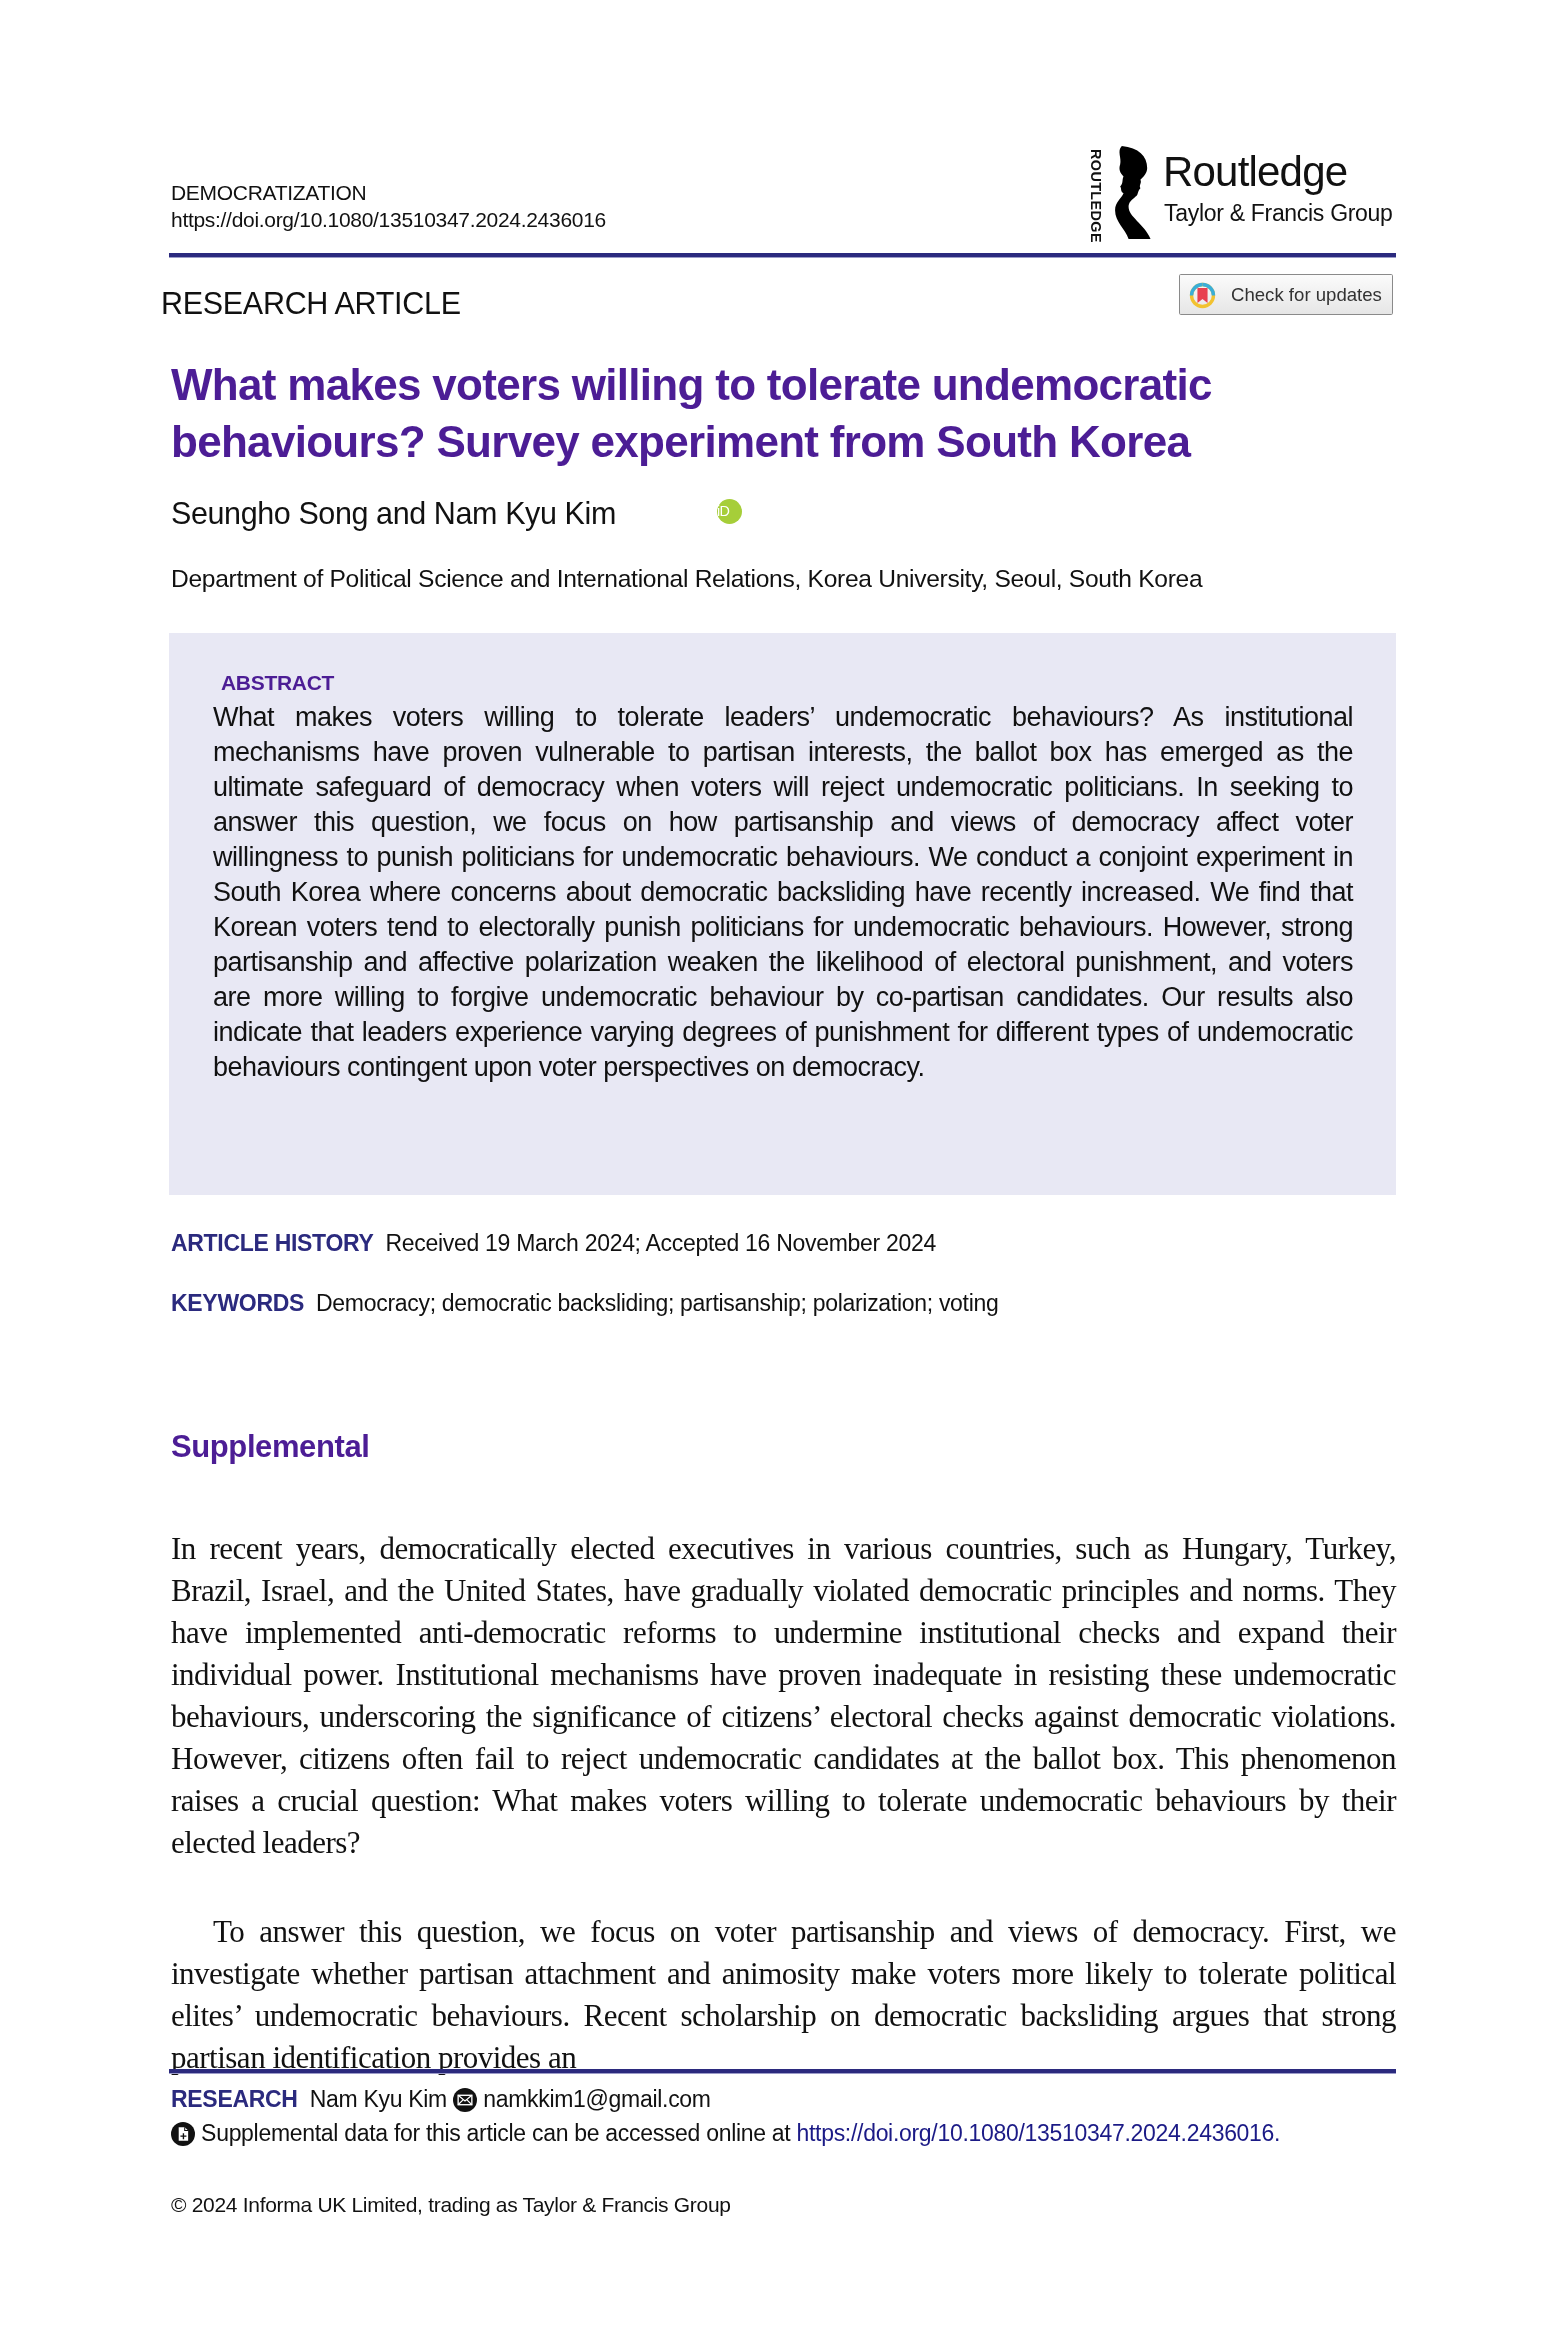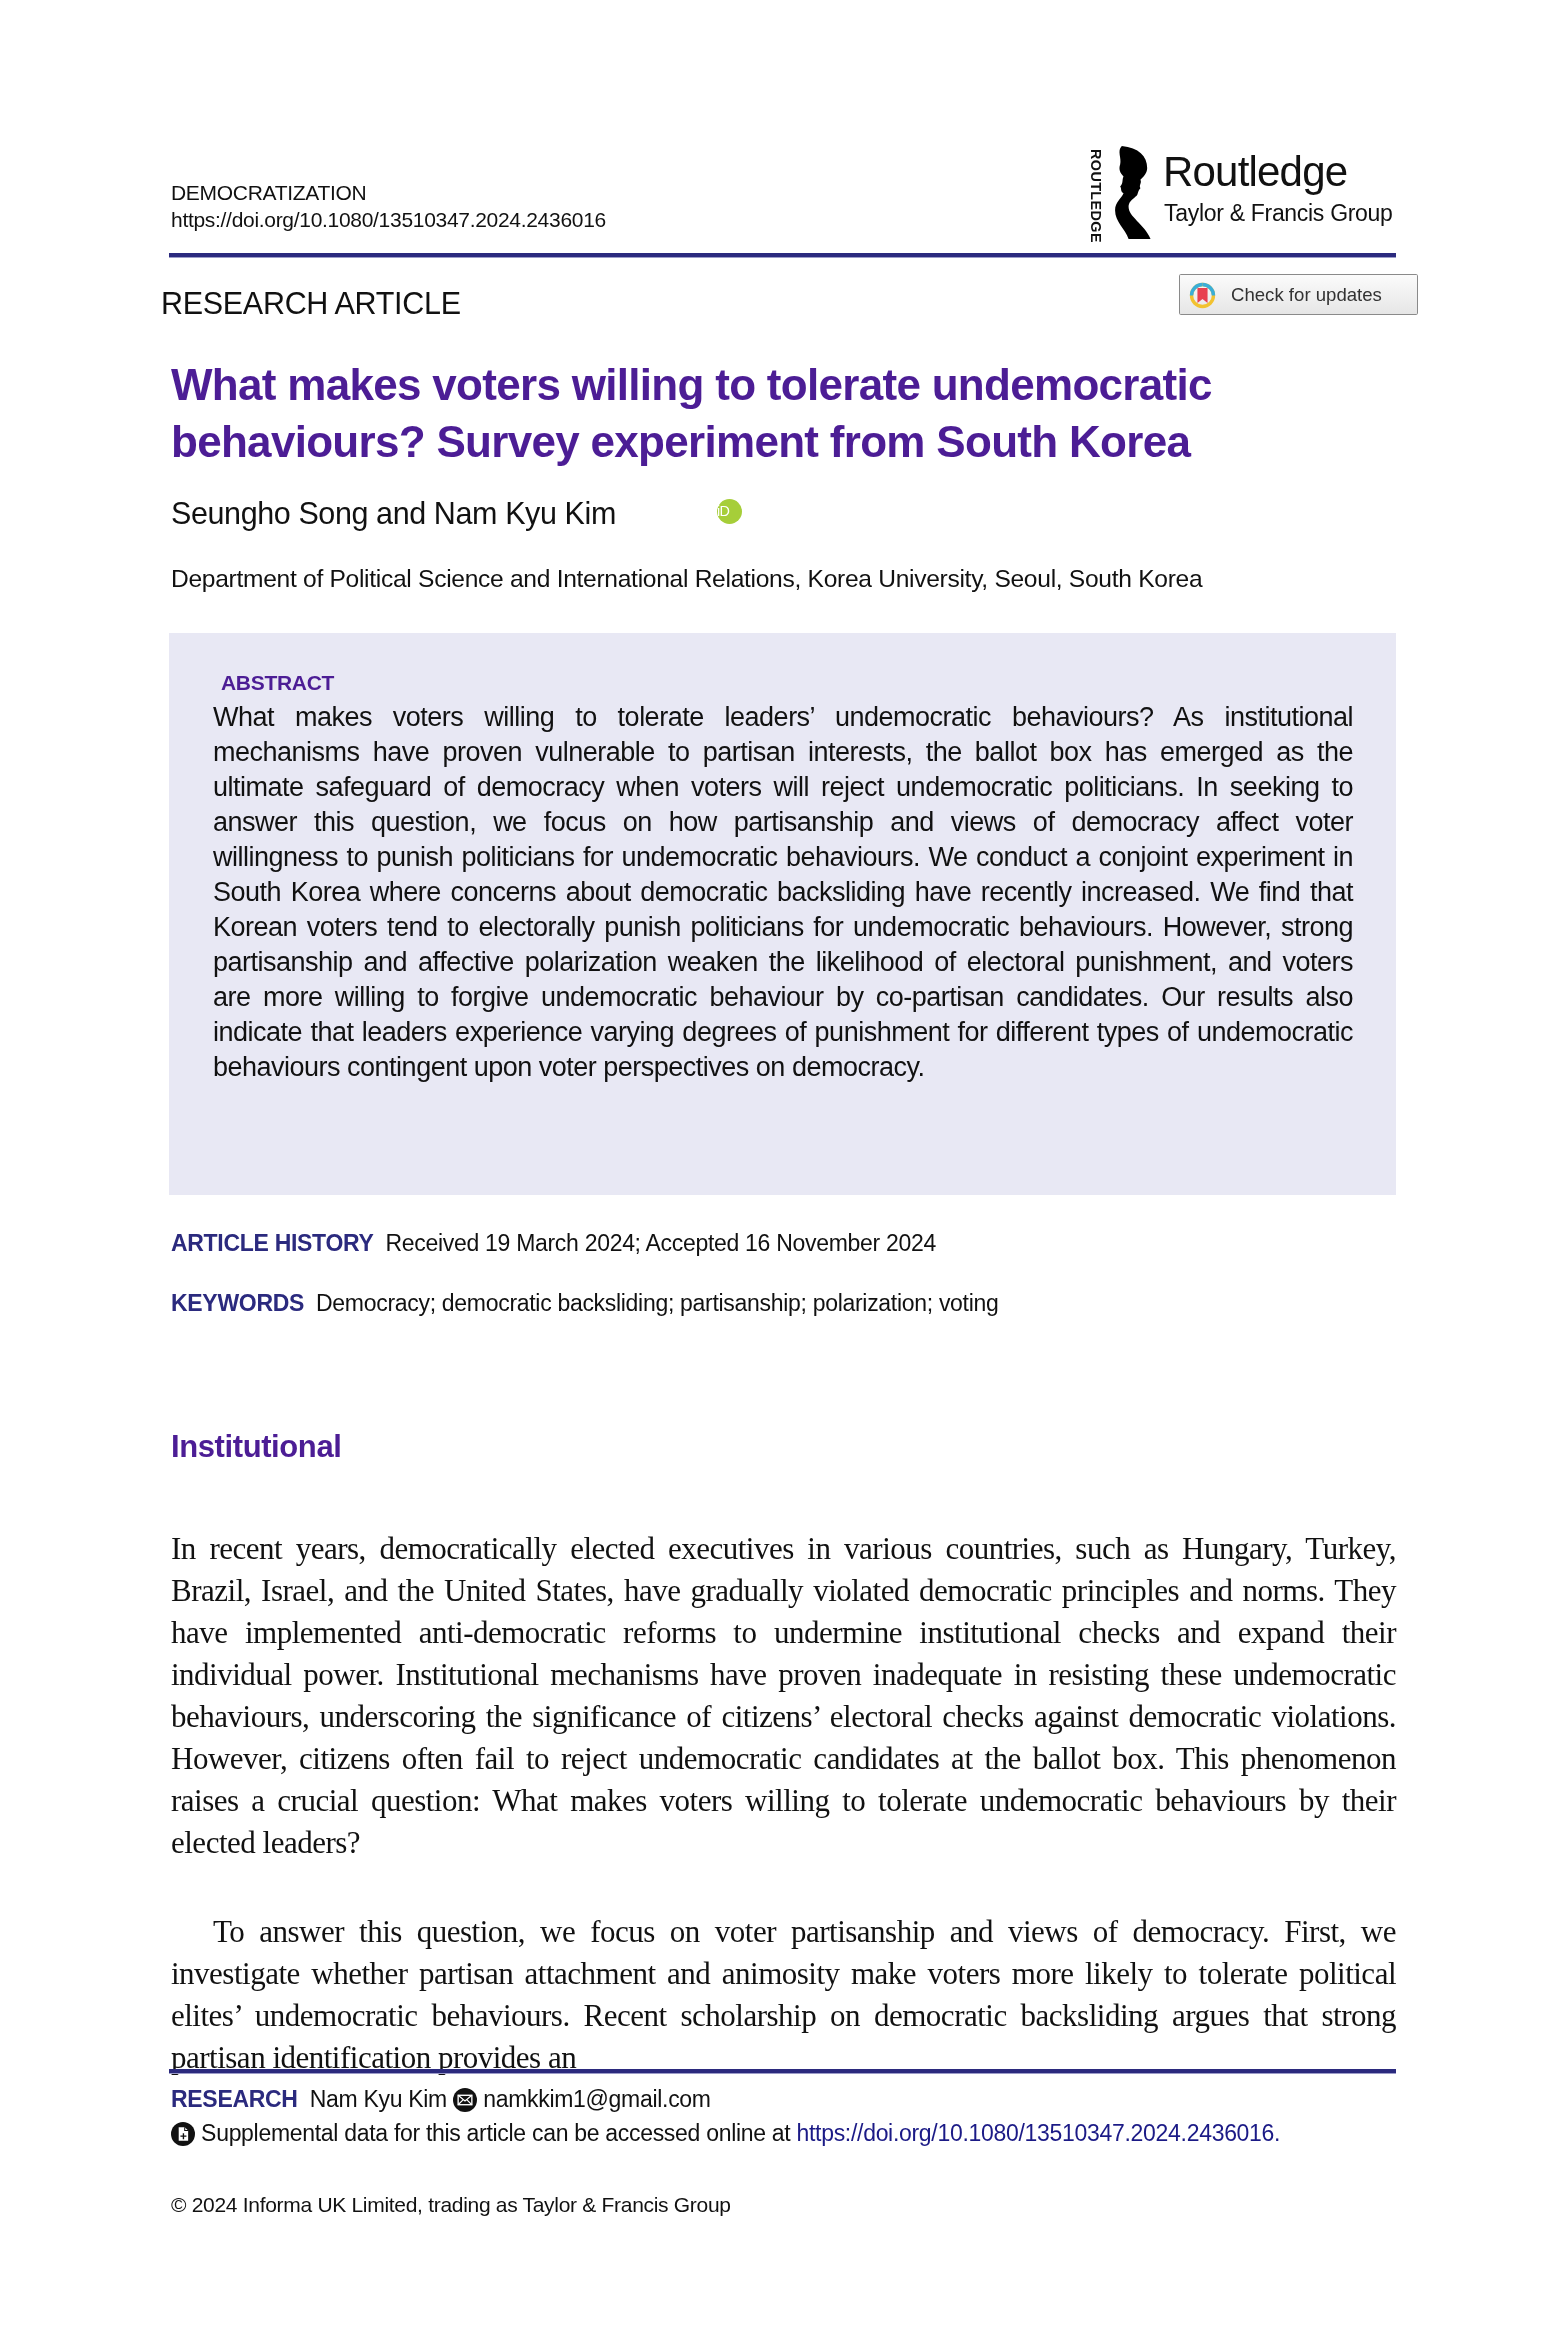--- a/index.html
+++ b/index.html
@@ -18,21 +18,21 @@
   #logo svg.face { position: absolute; left: 25.4px; top: 0; }
   #logo .brand { position: absolute; left: 78px; top: 1.7px; font-size: 42px; letter-spacing: -0.8px; }
   #logo .group { position: absolute; left: 79px; top: 54px; font-size: 23px; letter-spacing: -0.3px; }
 
   .rule { left: 169px; width: 1227px; height: 4.2px; background: #2b2a7e; border-bottom: 0.8px solid #9c9cc9; }
   #rule-top { top: 253px; }
   #rule-bottom { top: 2069px; }
 
   #research-article { left: 161px; top: 286px; font-size: 30.5px; letter-spacing: -0.3px; }
 
-  #updates { left: 1179px; top: 274px; width: 239px; height: 41px; border: 0.8px solid #8a8a8a; border-radius: 1.7px; background: linear-gradient(#fbfbfb, #e6e6e6); box-sizing: border-box; }
+  #updates { left: 1179px; top: 274px; width: 214px; height: 41px; border: 0.8px solid #8a8a8a; border-radius: 1.7px; background: linear-gradient(#fbfbfb, #e6e6e6); box-sizing: border-box; }
   #updates .ico { position: absolute; left: 8.5px; top: 6.8px; }
   #updates .lbl { position: absolute; left: 51px; top: 8.5px; font-size: 18.6px; color: #333; }
 
   #title { left: 171px; top: 356px; width: 1237px; font-size: 44px; font-weight: bold; line-height: 57px; letter-spacing: -0.7px; }
   #authors { left: 171px; top: 496px; font-size: 30.5px; letter-spacing: -0.4px; }
   #orcid { left: 717px; top: 499px; width: 25.4px; height: 25.4px; border-radius: 50%; background: #a6ce39; color: #fff; font-size: 14.4px; text-align: left; line-height: 25.4px; letter-spacing: -0.8px; }
   #affiliation { left: 171px; top: 565px; font-size: 24.6px; letter-spacing: -0.3px; }
 
   #abstract-box { left: 169px; top: 633px; width: 1227px; height: 562px; background: #e8e8f4; }
   #abstract-heading { left: 213px; top: 671px; font-size: 21px; font-weight: bold; letter-spacing: -0.3px; margin-left: 8px; }
@@ -93,21 +93,21 @@
 <div id="abstract-heading" class="abs sans navy">ABSTRACT</div>
 <div id="abstract-text" class="abs sans">What makes voters willing to tolerate leaders’ undemocratic behaviours? As institutional mechanisms have proven vulnerable to partisan interests, the ballot box has emerged as the ultimate safeguard of democracy when voters will reject undemocratic politicians. In seeking to answer this question, we focus on how partisanship and views of democracy affect voter willingness to punish politicians for undemocratic behaviours. We conduct a conjoint experiment in South Korea where concerns about democratic backsliding have recently increased. We find that Korean voters tend to electorally punish politicians for undemocratic behaviours. However, strong partisanship and affective polarization weaken the likelihood of electoral punishment, and voters are more willing to forgive undemocratic behaviour by co-partisan candidates. Our results also indicate that leaders experience varying degrees of punishment for different types of undemocratic behaviours contingent upon voter perspectives on democracy.</div>
 
 <div id="history" class="abs sans">
   <span class="label-bold">ARTICLE HISTORY</span><span>Received 19 March 2024; Accepted 16 November 2024</span>
 </div>
 <div id="keywords" class="abs sans">
   <span class="label-bold">KEYWORDS</span><span>Democracy; democratic backsliding; partisanship; polarization; voting</span>
 </div>
 
-<div id="intro-heading" class="abs sans navy">Institutional</div>
+<div id="intro-heading" class="abs sans navy">Supplemental</div>
 <div id="p1" class="abs serif body-text">In recent years, democratically elected executives in various countries, such as Hungary, Turkey, Brazil, Israel, and the United States, have gradually violated demo­cratic principles and norms. They have implemented anti-democratic reforms to undermine institutional checks and expand their individual power. Institutional mech­anisms have proven inadequate in resisting these undemocratic behaviours, under­scoring the significance of citizens’ electoral checks against democratic violations. However, citizens often fail to reject undemocratic candidates at the ballot box. This phenomenon raises a crucial question: What makes voters willing to tolerate undemo­cratic behaviours by their elected leaders?</div>
 <div id="p2" class="abs serif body-text">To answer this question, we focus on voter partisanship and views of democracy. First, we investigate whether partisan attachment and animosity make voters more likely to tolerate political elites’ undemocratic behaviours. Recent scholarship on democratic backsliding argues that strong partisan identification provides an</div>
 
 <div id="rule-bottom" class="abs rule"></div>
 
 <div id="contact" class="abs sans">
   <span class="label-bold">RESEARCH</span><span>Nam Kyu Kim</span>
   <span class="round-ico">
     <svg width="24" height="24" viewBox="0 0 28 28" style="position:absolute;left:0;top:0">
       <rect x="6" y="8.5" width="16" height="11" fill="none" stroke="#fff" stroke-width="1.6"></rect>

